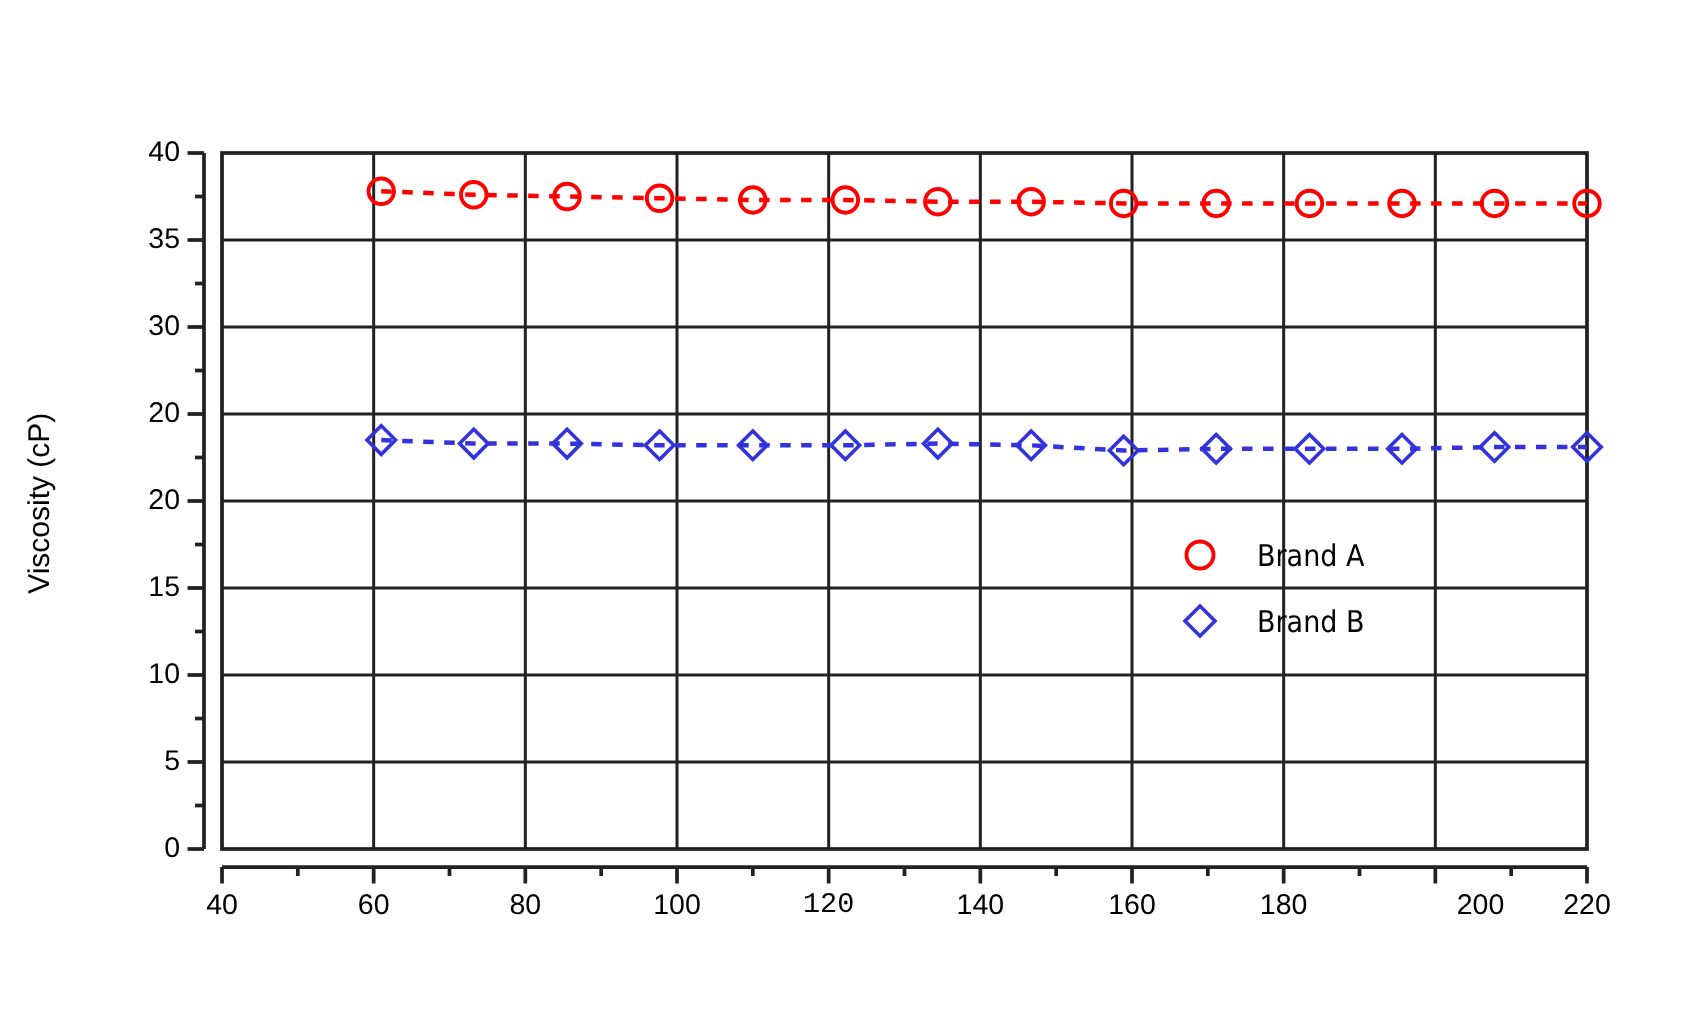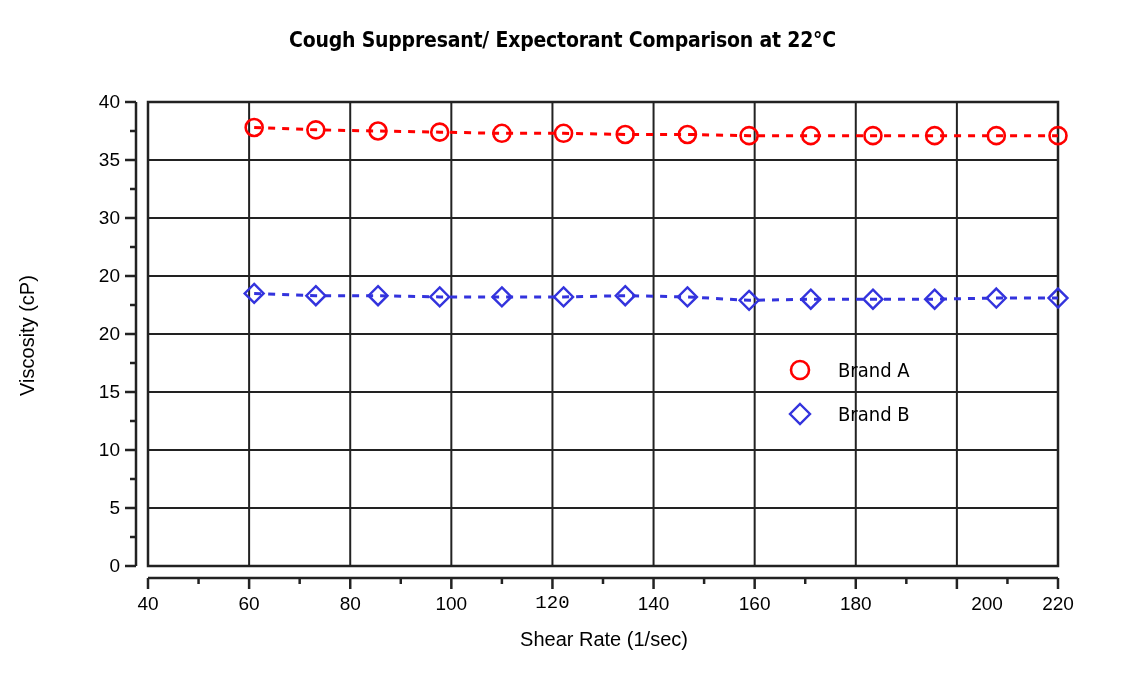--- a/index.html
+++ b/index.html
@@ -90,25 +90,23 @@
     fill: #000000;
   }
 
   svg { display: block; }
 </style>
 </head>
 <body>
 
 <div id="chart-root">
 
-  <div class="chart-title">Cough Suppresant/ Expectorant Comparison at 22°C</div>
 
   <div class="y-axis-title">Viscosity (cP)</div>
 
-  <div class="x-axis-title">Shear Rate (1/sec)</div>
 
   <div id="ytick-labels">
       <div class="ytick-label" style="left: 0px; width: 120px; top: 556px;">0</div>
       <div class="ytick-label" style="left: 0px; width: 120px; top: 498px;">5</div>
       <div class="ytick-label" style="left: 0px; width: 120px; top: 440px;">10</div>
       <div class="ytick-label" style="left: 0px; width: 120px; top: 382px;">15</div>
       <div class="ytick-label" style="left: 0px; width: 120px; top: 324px;">20</div>
       <div class="ytick-label" style="left: 0px; width: 120px; top: 266px;">20</div>
       <div class="ytick-label" style="left: 0px; width: 120px; top: 208px;">30</div>
       <div class="ytick-label" style="left: 0px; width: 120px; top: 150px; text-align: right;">35</div>

